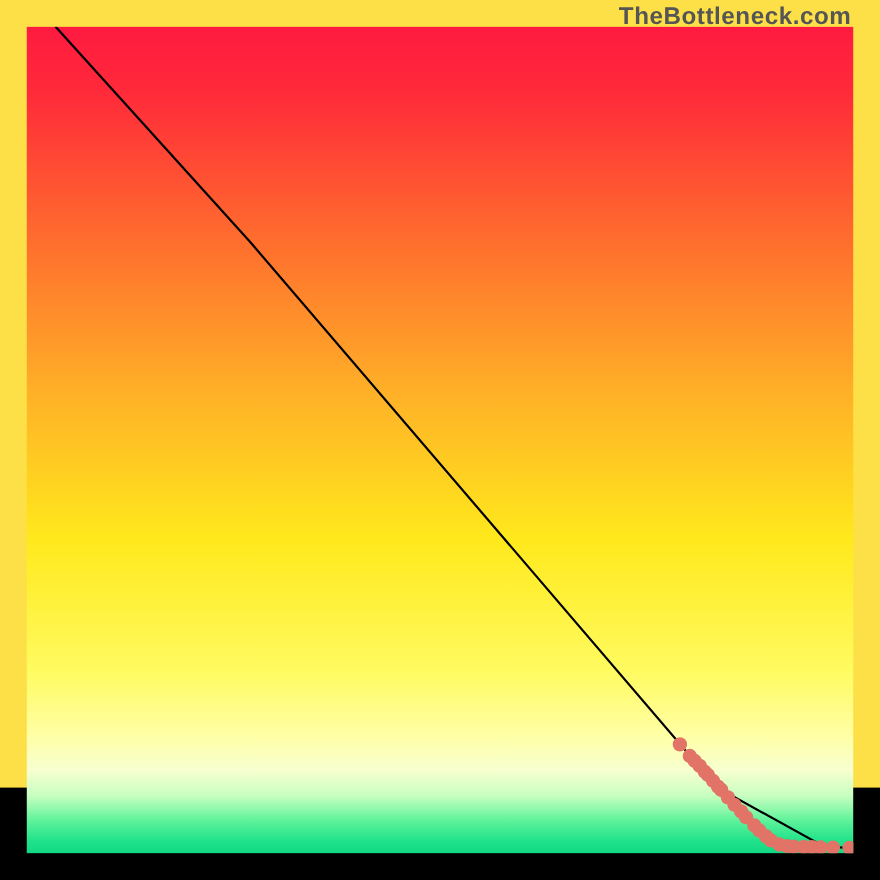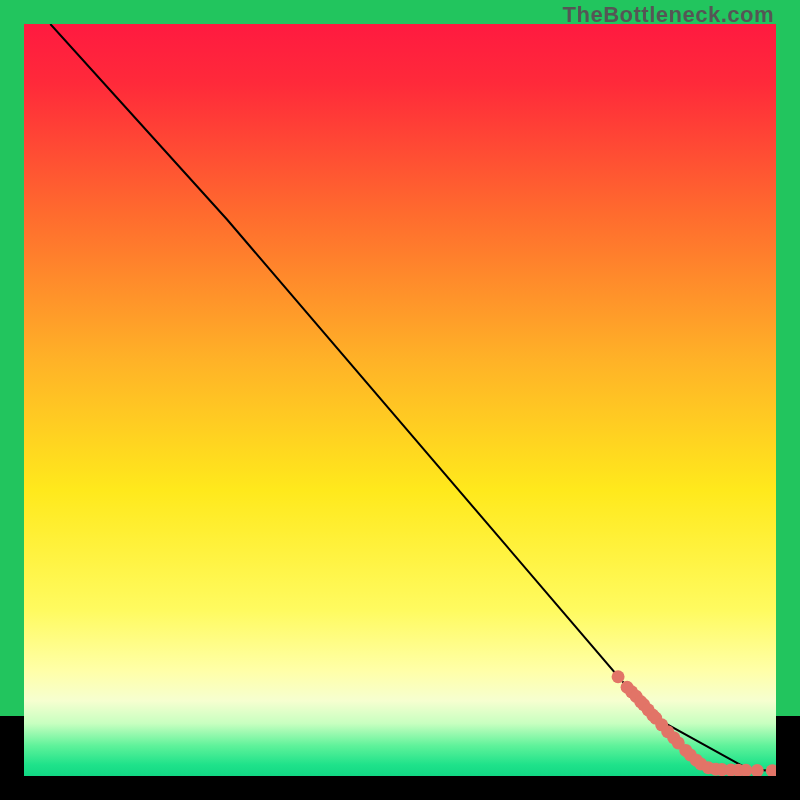--- a/index.html
+++ b/index.html
@@ -8,21 +8,21 @@
     width: 800px;
     height: 800px;
     background: #000;
     font-family: Arial, Helvetica, sans-serif;
     overflow: hidden;
   }
   .frame {
     position: relative;
     width: 800px;
     height: 716px;
-    background: #22c55e;
+    background: #fde047;
   }
   .plot {
     position: absolute;
     left: 24px;
     top: 24px;
     width: 752px;
     height: 752px;
     overflow: hidden;
   }
   .watermark {

